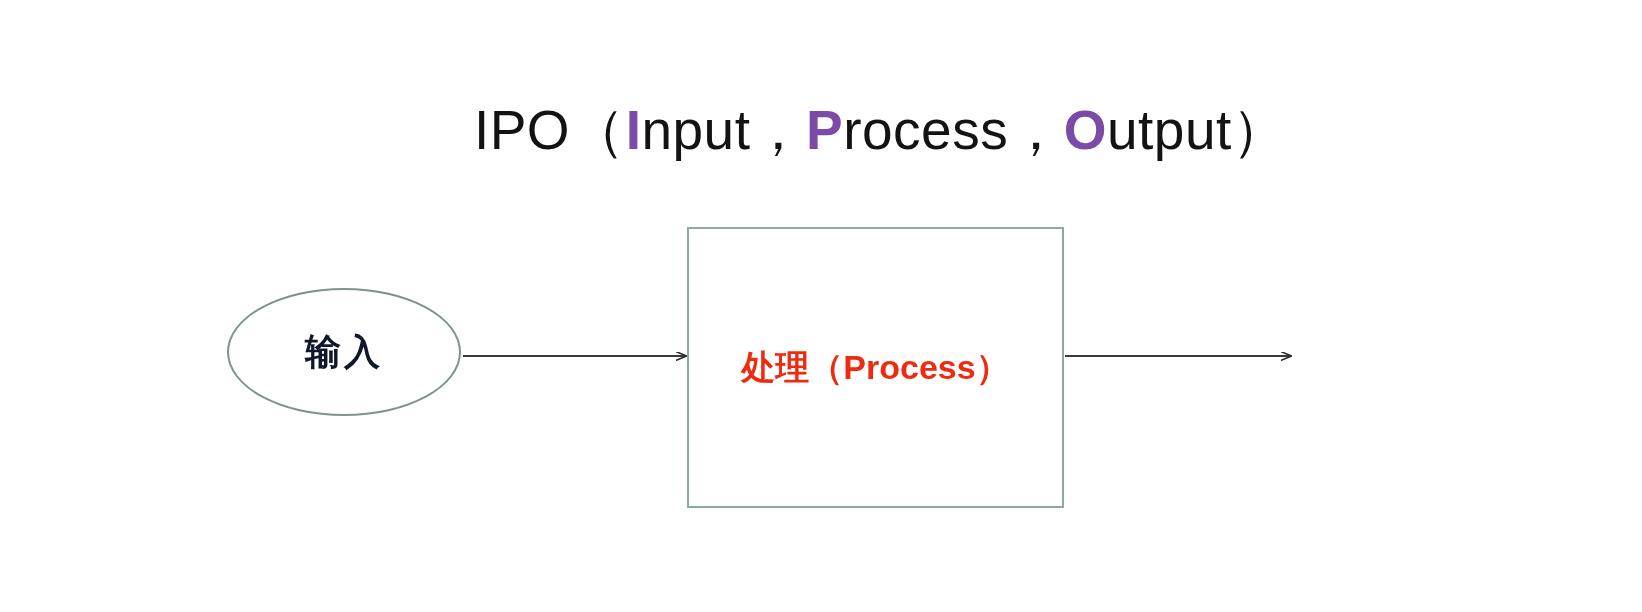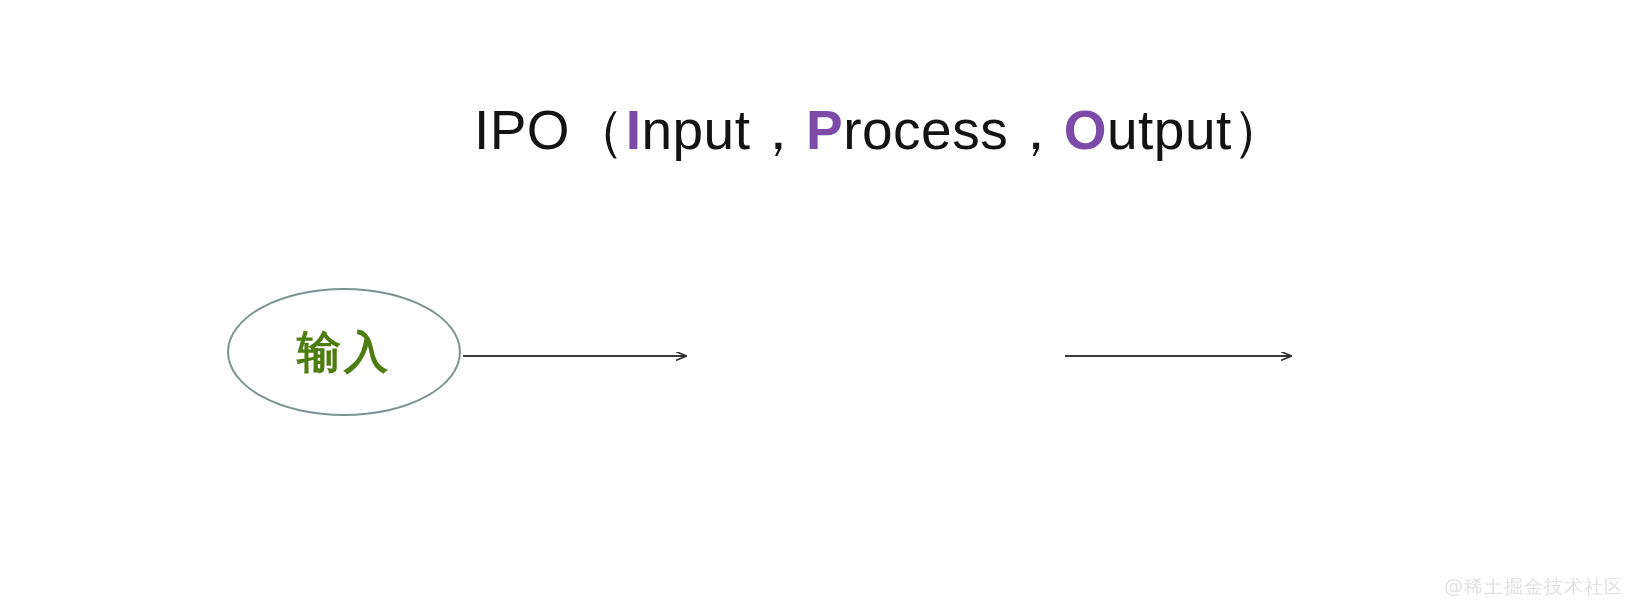--- a/index.html
+++ b/index.html
@@ -47,23 +47,23 @@
     border: 2px solid #7E9391;
     border-radius: 50%;
     background: #ffffff;
     display: flex;
     align-items: center;
     justify-content: center;
     box-sizing: border-box;
   }
   .ellipse-node .node-label {
     font-family: Liberation Serif, serif;
-    font-size: 44px;
+    font-size: 36px;
     font-weight: 700;
-    color: #4d7c0f;
+    color: #0f172a;
     letter-spacing: 3px;
     white-space: nowrap;
   }
 
   #input-node  { left: 227px;  top: 288px; width: 234px; height: 128px; }
   #output-node { left: 1288px; top: 288px; width: 256px; height: 128px; }
 
   .rect-node {
     position: absolute;
     border: 2px solid #8FA7A5;
@@ -125,17 +125,19 @@
       </marker>
     </defs>
     <line x1="463" y1="356" x2="686" y2="356" stroke="#3A3A3A" stroke-width="2.2" marker-end="url(#arrowhead)"></line>
     <line x1="1065" y1="356" x2="1291" y2="356" stroke="#3A3A3A" stroke-width="2.2" marker-end="url(#arrowhead)"></line>
   </svg>
 
   <div class="ellipse-node" id="input-node">
     <span class="node-label">输入</span>
   </div>
 
+  <div class="rect-node" id="process-node">
+    <span class="node-label"><span>处理（</span><span class="en">Process</span><span>）</span></span>
+  </div>
 
 
-  <div class="watermark">@稀土掘金技术社区</div>
 
 </div>
 
 </body></html>

